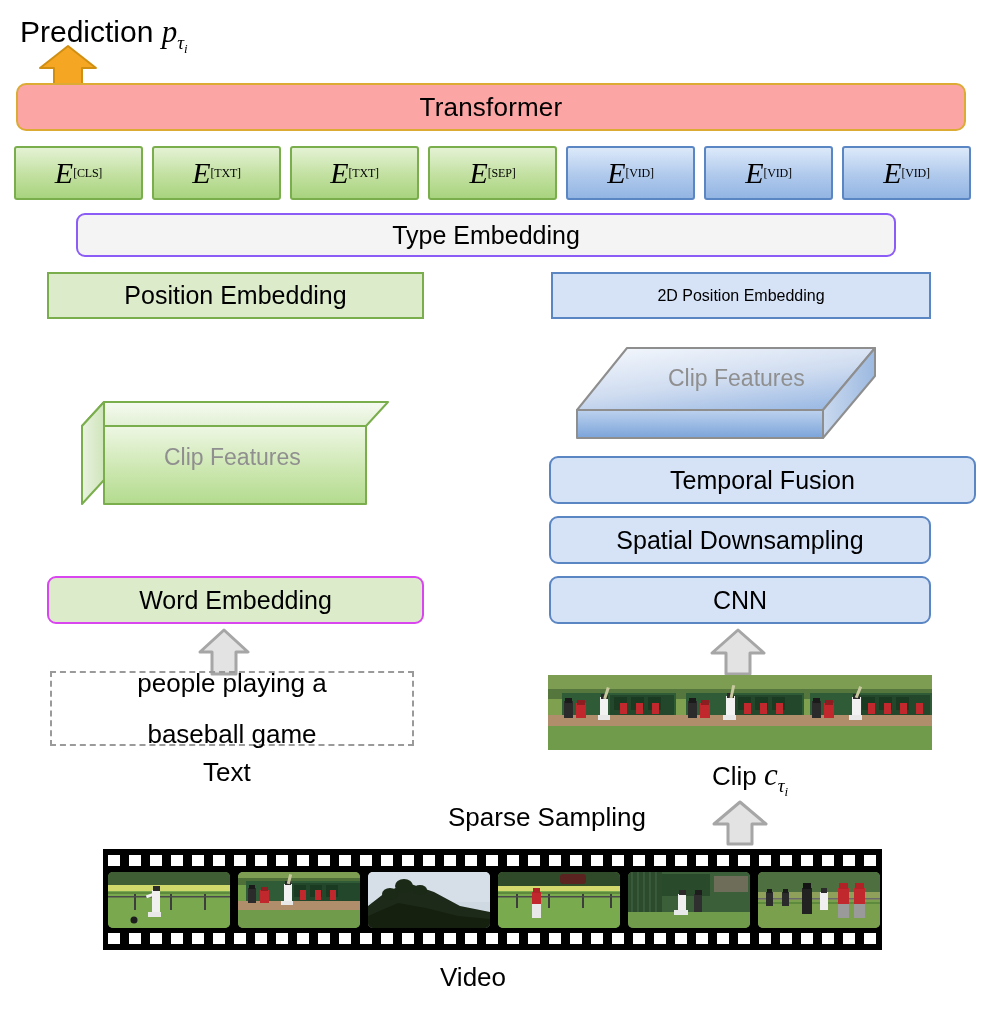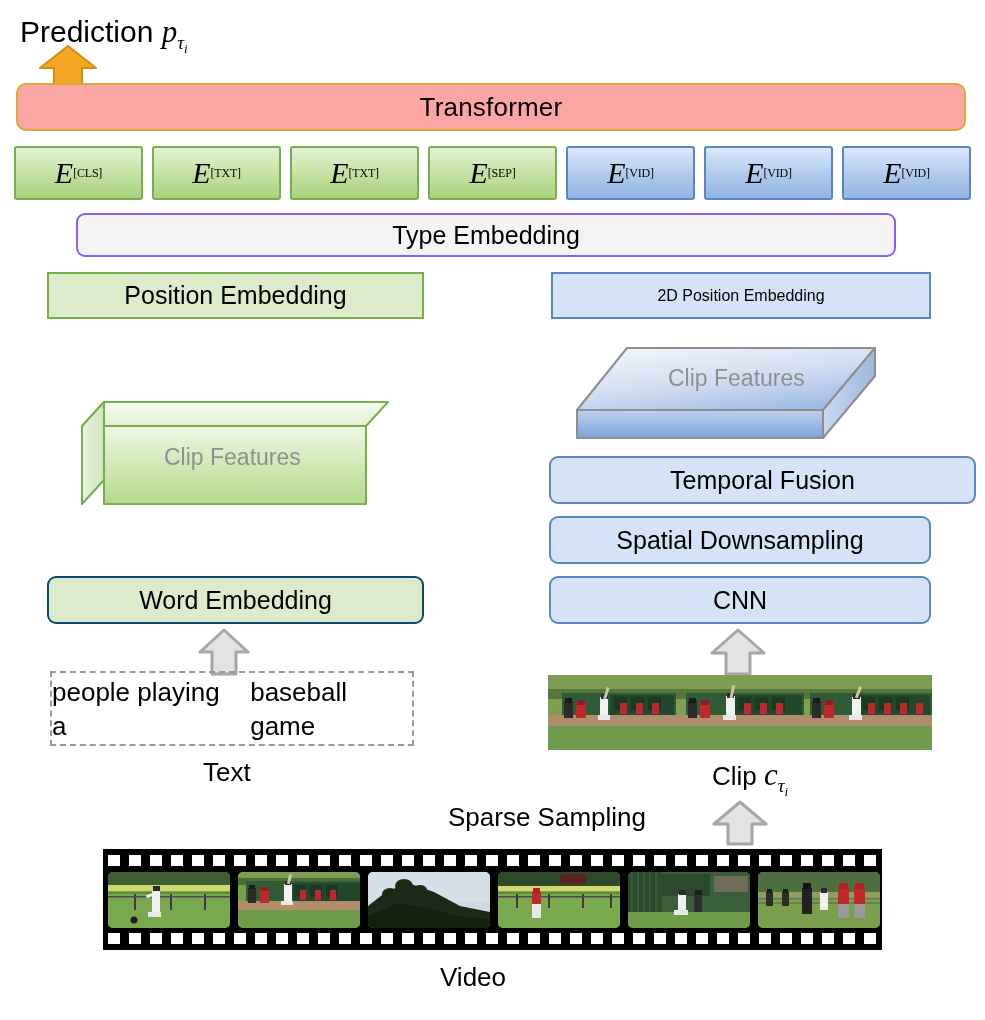--- a/index.html
+++ b/index.html
@@ -157,33 +157,33 @@
   #temporal-fusion { left: 549px; top: 456px; width: 427px; height: 48px; }
   #spatial-downsampling { left: 549px; top: 516px; width: 382px; height: 48px; }
   #cnn-block { left: 549px; top: 576px; width: 382px; height: 48px; }
 
   
   #word-embedding {
     left: 47px; top: 576px;
     width: 377px; height: 48px;
     box-sizing: border-box;
     background: #dceccb;
-    border: 2px solid #0c4a6e;
+    border: 2px solid #d946ef;
     border-radius: 9px;
     display: flex; align-items: center; justify-content: center;
   }
   #word-embedding .lbl { font-size: 25px; }
 
   
   #text-input-box {
     left: 50px; top: 671px;
     width: 364px; height: 75px;
     box-sizing: border-box;
     border: 2px dashed #9a9a9a;
-    display: flex; flex-direction: row;
+    display: flex; flex-direction: column;
     align-items: center; justify-content: center;
     line-height: 34px;
     gap: 17px;
   }
   #text-input-box .lbl { font-size: 26px; }
 
   
   .caption { font-size: 26px; white-space: nowrap; }
   #text-caption { left: 203px; top: 757px; }
   #clip-caption { left: 712px; top: 757px; font-size: 26px; white-space: nowrap; text-align: right; }

